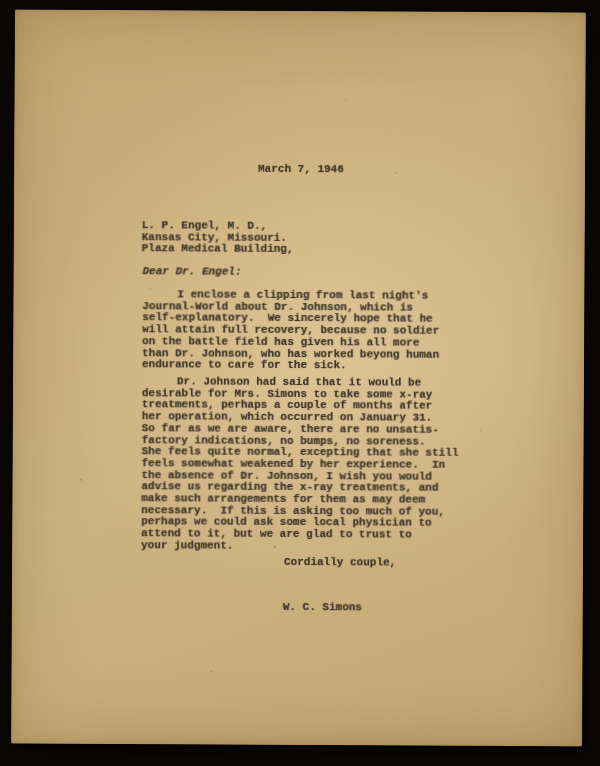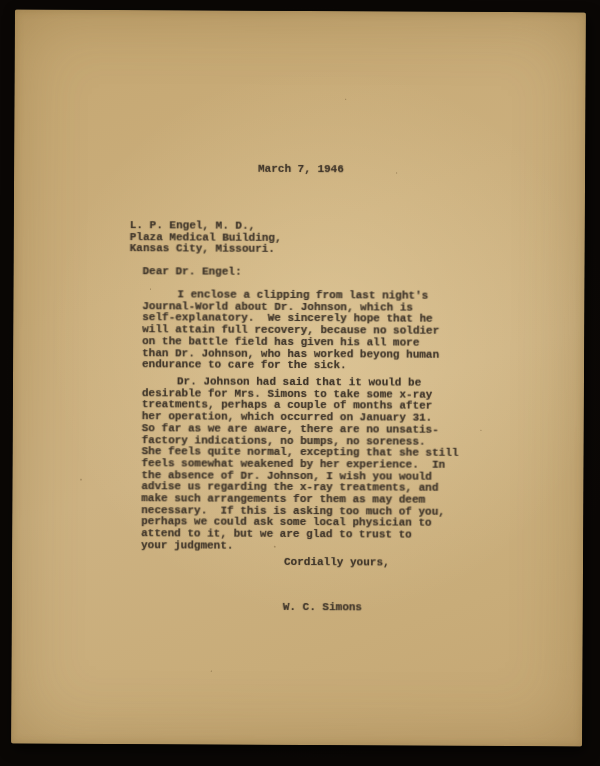--- a/index.html
+++ b/index.html
@@ -50,46 +50,46 @@
     color: var(--ink, #40362a);
     font-size: 11px;
     line-height: 11.7px;
     filter: blur(0.25px);
     text-shadow: 0 0 1px rgba(64,52,38,0.55);
     font-weight: 700;
   }
   .block { position: absolute; white-space: pre; }
   .block .line { white-space: pre; }
   .date-block      { left: 244px; top: 153px; }
-  .recipient-block { left: 116px; top: 210px; }
-  .salutation-block{ left: 129px; top: 256px; }
+  .recipient-block { left: 128px; top: 210px; }
+  .salutation-block{ left: 129px; top: 256px; font-style: italic; }
   .para-1          { left: 129px; top: 279px; }
   .para-2          { left: 129px; top: 366px; }
   .para .line:first-child { text-indent: 35px; }
   .closing-block   { left: 272px; top: 546px; }
   .signature-block { left: 271px; top: 591px; text-align: center; }
   .initials-block  { left: 130px; top: 637px; line-height: 12.8px; }
 </style>
 </head>
 <body>
 
 <div class="scan">
   <div class="paper">
     <div class="ink">
 
       <div class="block date-block">March 7, 1946</div>
 
-      <div class="block recipient-block"><div class="line">L. P. Engel, M. D.,</div><div class="line">Plaza Medical Building,</div><div class="line">Kansas City, Missouri.</div></div>
+      <div class="block recipient-block"><div class="line">L. P. Engel, M. D.,</div><div class="line">Kansas City, Missouri.</div><div class="line">Plaza Medical Building,</div></div>
 
       <div class="block salutation-block">Dear Dr. Engel:</div>
 
       <div class="block para para-1"><div class="line">I enclose a clipping from last night's</div><div class="line">Journal-World about Dr. Johnson, which is</div><div class="line">self-explanatory.  We sincerely hope that he</div><div class="line">will attain full recovery, because no soldier</div><div class="line">on the battle field has given his all more</div><div class="line">than Dr. Johnson, who has worked beyong human</div><div class="line">endurance to care for the sick.</div></div>
 
       <div class="block para para-2"><div class="line">Dr. Johnson had said that it would be</div><div class="line">desirable for Mrs. Simons to take some x-ray</div><div class="line">treatments, perhaps a couple of months after</div><div class="line">her operation, which occurred on January 31.</div><div class="line">So far as we are aware, there are no unsatis-</div><div class="line">factory indications, no bumps, no soreness.</div><div class="line">She feels quite normal, excepting that she still</div><div class="line">feels somewhat weakened by her experience.  In</div><div class="line">the absence of Dr. Johnson, I wish you would</div><div class="line">advise us regarding the x-ray treatments, and</div><div class="line">make such arrangements for them as may deem</div><div class="line">necessary.  If this is asking too much of you,</div><div class="line">perhaps we could ask some local physician to</div><div class="line">attend to it, but we are glad to trust to</div><div class="line">your judgment.</div></div>
 
-      <div class="block closing-block">Cordially yours,</div>
+      <div class="block closing-block">Cordially couple,</div>
 
       <div class="block signature-block">W. C. Simons</div>
 
 
     </div>
   </div>
 </div>
 
 </body></html>

